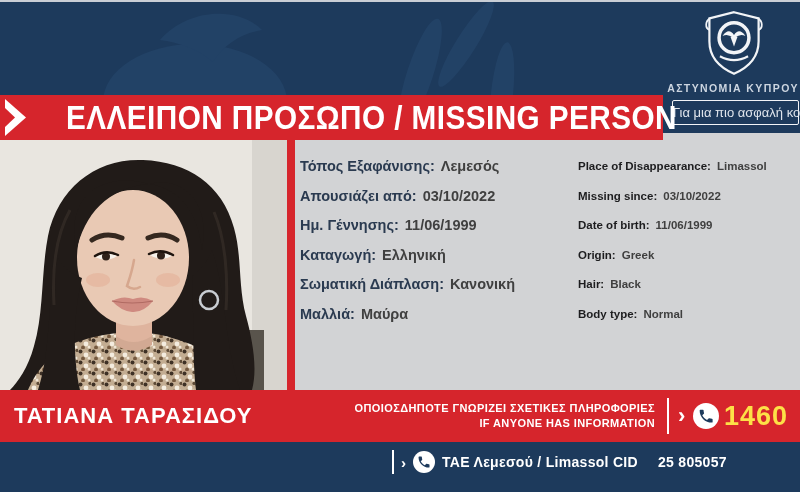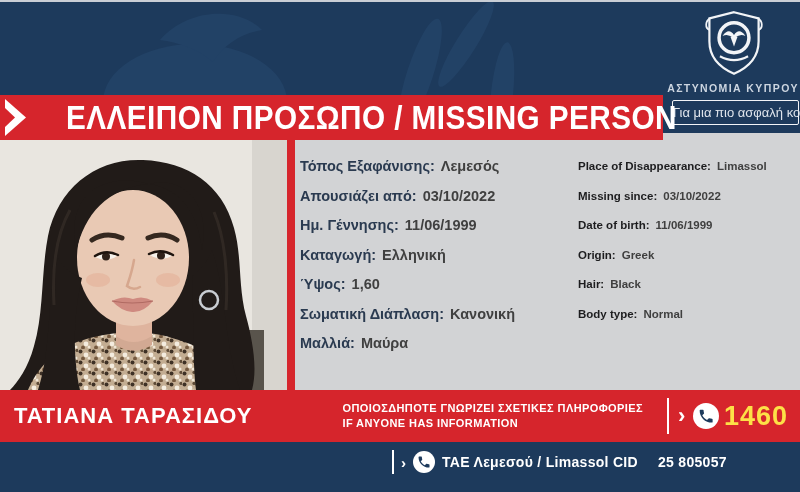--- a/index.html
+++ b/index.html
@@ -70,22 +70,22 @@
     width: 800px; height: 52px;
     background: #d6252c;
   }
   .person-name {
     position: absolute; left: 14px; top: 0;
     line-height: 52px; color: #fff;
     font-size: 22px; font-weight: bold; letter-spacing: 1px;
     white-space: nowrap;
   }
   .info-lines {
-    position: absolute; right: 157px; top: 11px;
-    text-align: left; color: #fff; font-weight: bold;
+    position: absolute; right: 145px; top: 11px;
+    text-align: right; color: #fff; font-weight: bold;
     font-size: 11px; line-height: 14.5px; letter-spacing: 0.4px;
     white-space: nowrap;
   }
   .band-divider {
     position: absolute; left: 667px; top: 8px;
     width: 2px; height: 36px; background: #fff;
   }
   .band-chevron {
     position: absolute; left: 678px; top: 8px;
     color: #fff; font-size: 22px; font-weight: bold; line-height: 36px;
@@ -224,23 +224,20 @@
     <div class="row">
       <span class="lbl">Απουσιάζει από:</span><span class="val">03/10/2022</span>
     </div>
     <div class="row">
       <span class="lbl">Ημ. Γέννησης:</span><span class="val">11/06/1999</span>
     </div>
     <div class="row">
       <span class="lbl">Καταγωγή:</span><span class="val">Ελληνική</span>
     </div>
     <div class="row">
-      <span class="lbl">Ύψος:</span><span class="val">1,60</span>
-    </div>
-    <div class="row">
       <span class="lbl">Σωματική Διάπλαση:</span><span class="val">Κανονική</span>
     </div>
     <div class="row">
       <span class="lbl">Μαλλιά:</span><span class="val">Μαύρα</span>
     </div>
   </div>
 
   <div class="col col-english">
     <div class="row">
       <span class="lbl">Place of Disappearance:</span><span class="val">Limassol</span>

